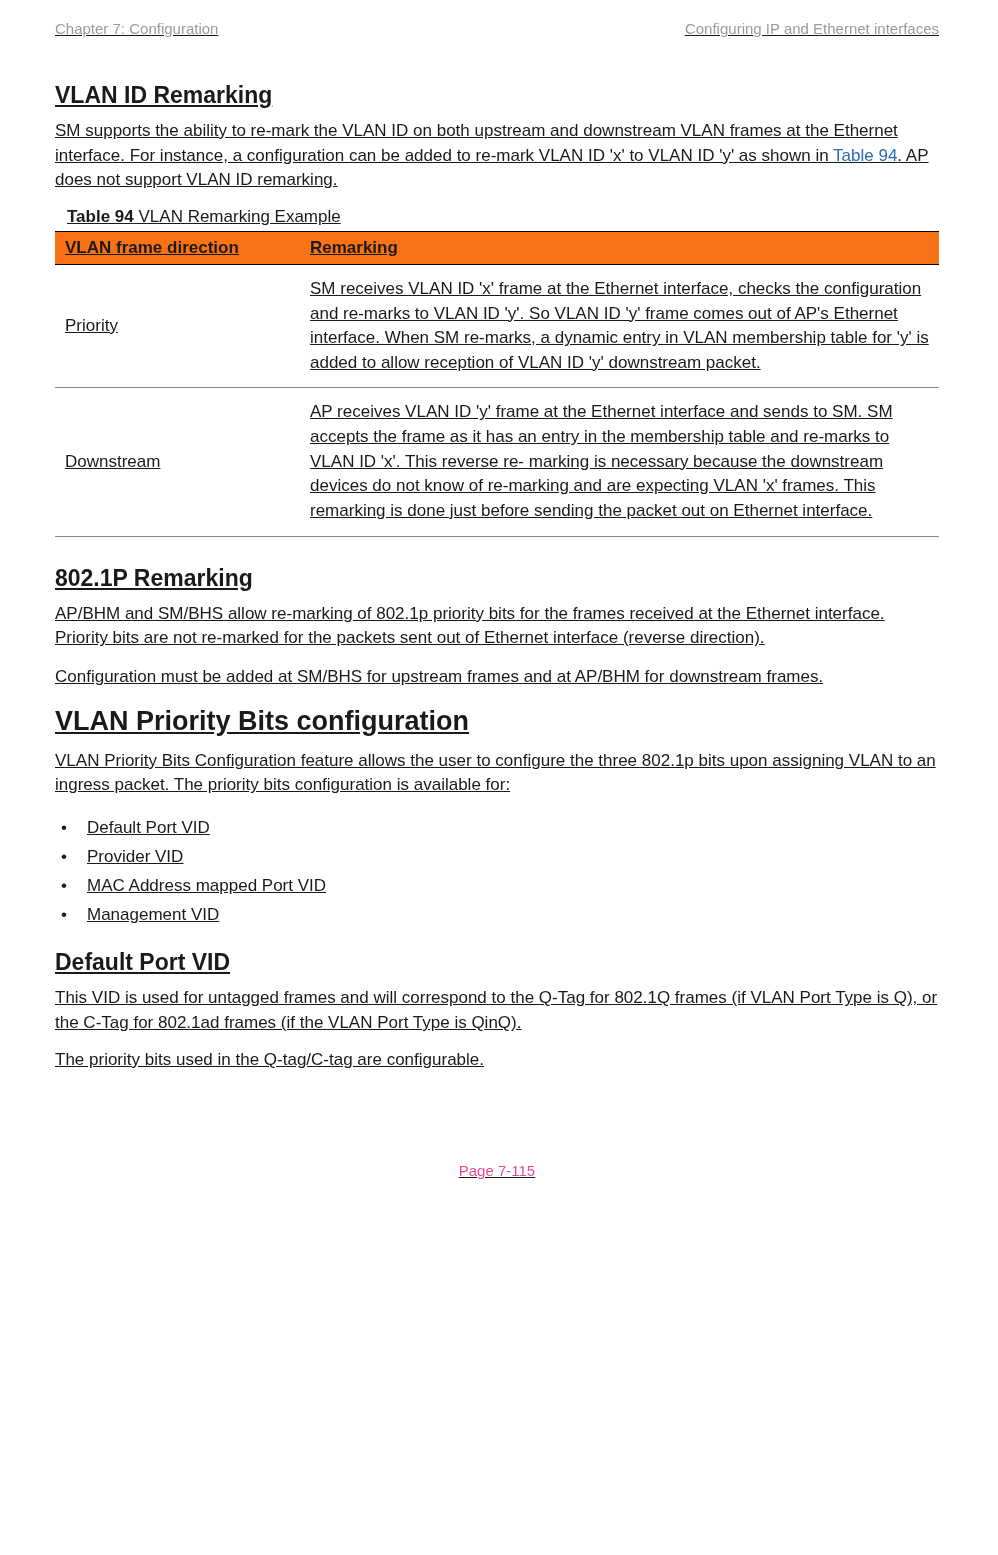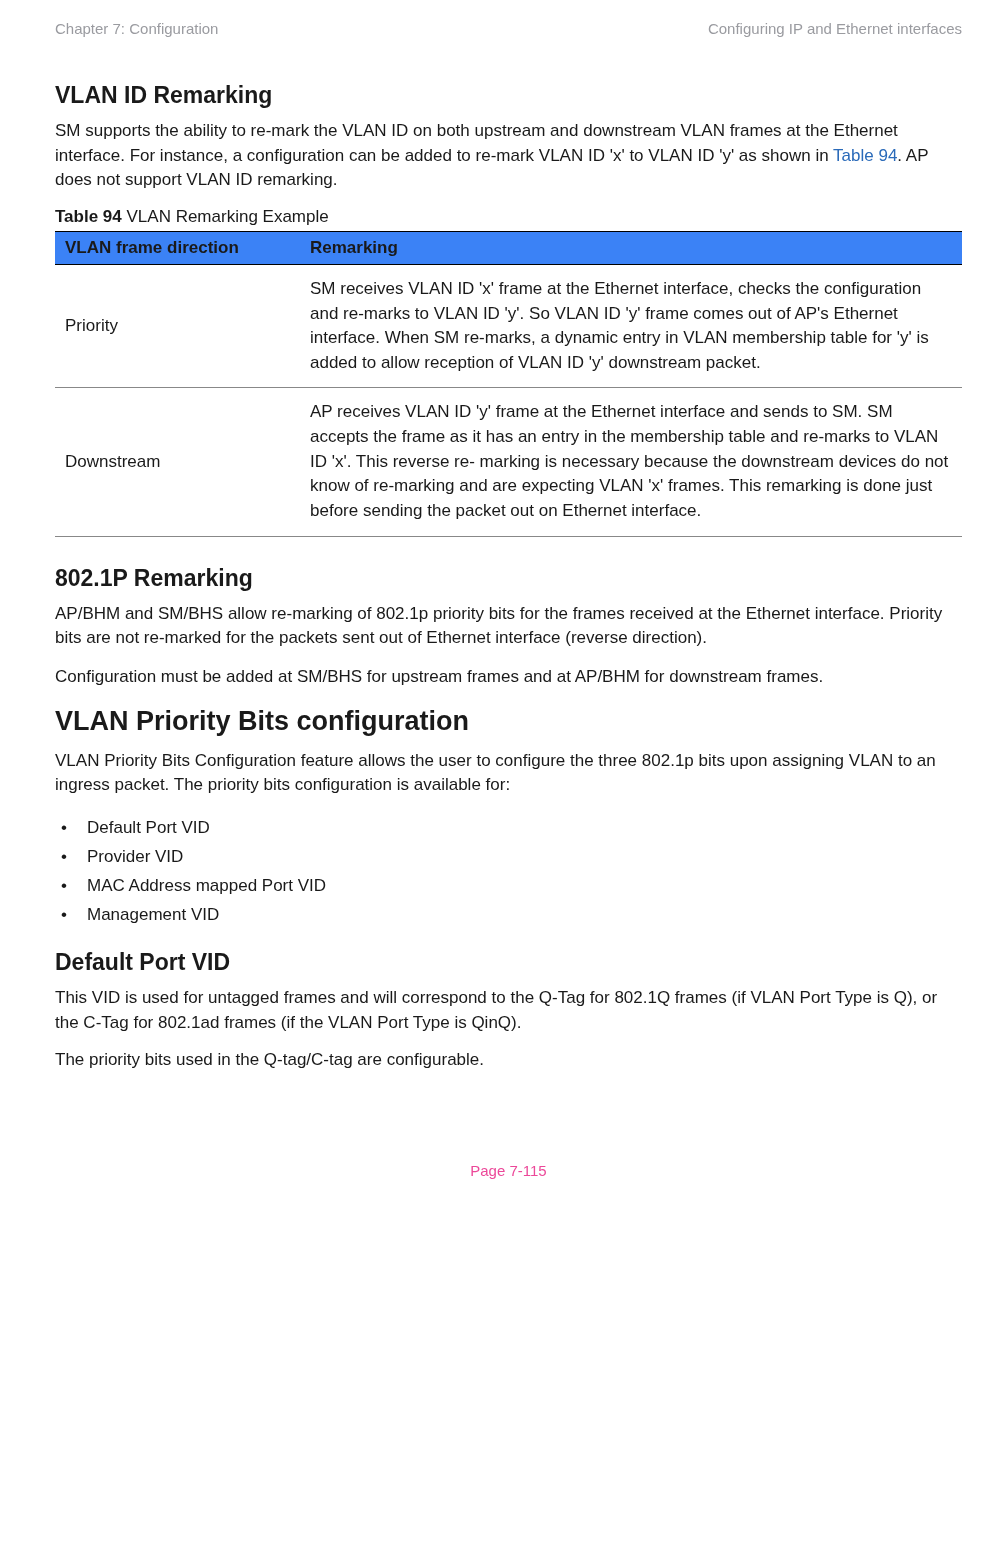--- a/index.html
+++ b/index.html
@@ -4,22 +4,23 @@
 <style>
   body {
     margin: 0;
     padding: 0;
     font-family: "Segoe UI", Arial, sans-serif;
     color: #1a1a1a;
     background: #fff;
     width: 998px;
   }
   .page {
-    padding: 20px 36px 40px 55px;
+    padding: 20px 59px 40px 55px;
     box-sizing: border-box;
+    text-decoration: underline;
   }
   .header-row {
     display: flex;
     justify-content: space-between;
     color: #9a9ba0;
     font-size: 15px;
     margin-bottom: 45px;
   }
   .h4 {
     font-weight: 700;
@@ -27,29 +28,30 @@
     margin-bottom: 10px;
   }
   .body-text {
     font-size: 17px;
     line-height: 1.45;
     margin-bottom: 14px;
   }
   .table-caption {
     font-size: 17px;
     margin-bottom: 4px;
+    margin-left: 12px;
   }
   .table-caption .bold { font-weight: 700; }
   table {
     border-collapse: collapse;
     width: 100%;
     margin-bottom: 28px;
   }
   thead tr {
-    background: #3b82f6;
+    background: #f97316;
   }
   th {
     text-align: left;
     font-weight: 700;
     font-size: 17px;
     padding: 6px 10px;
     border-top: 1.5px solid #000;
     border-bottom: 1.5px solid #000;
   }
   td {

